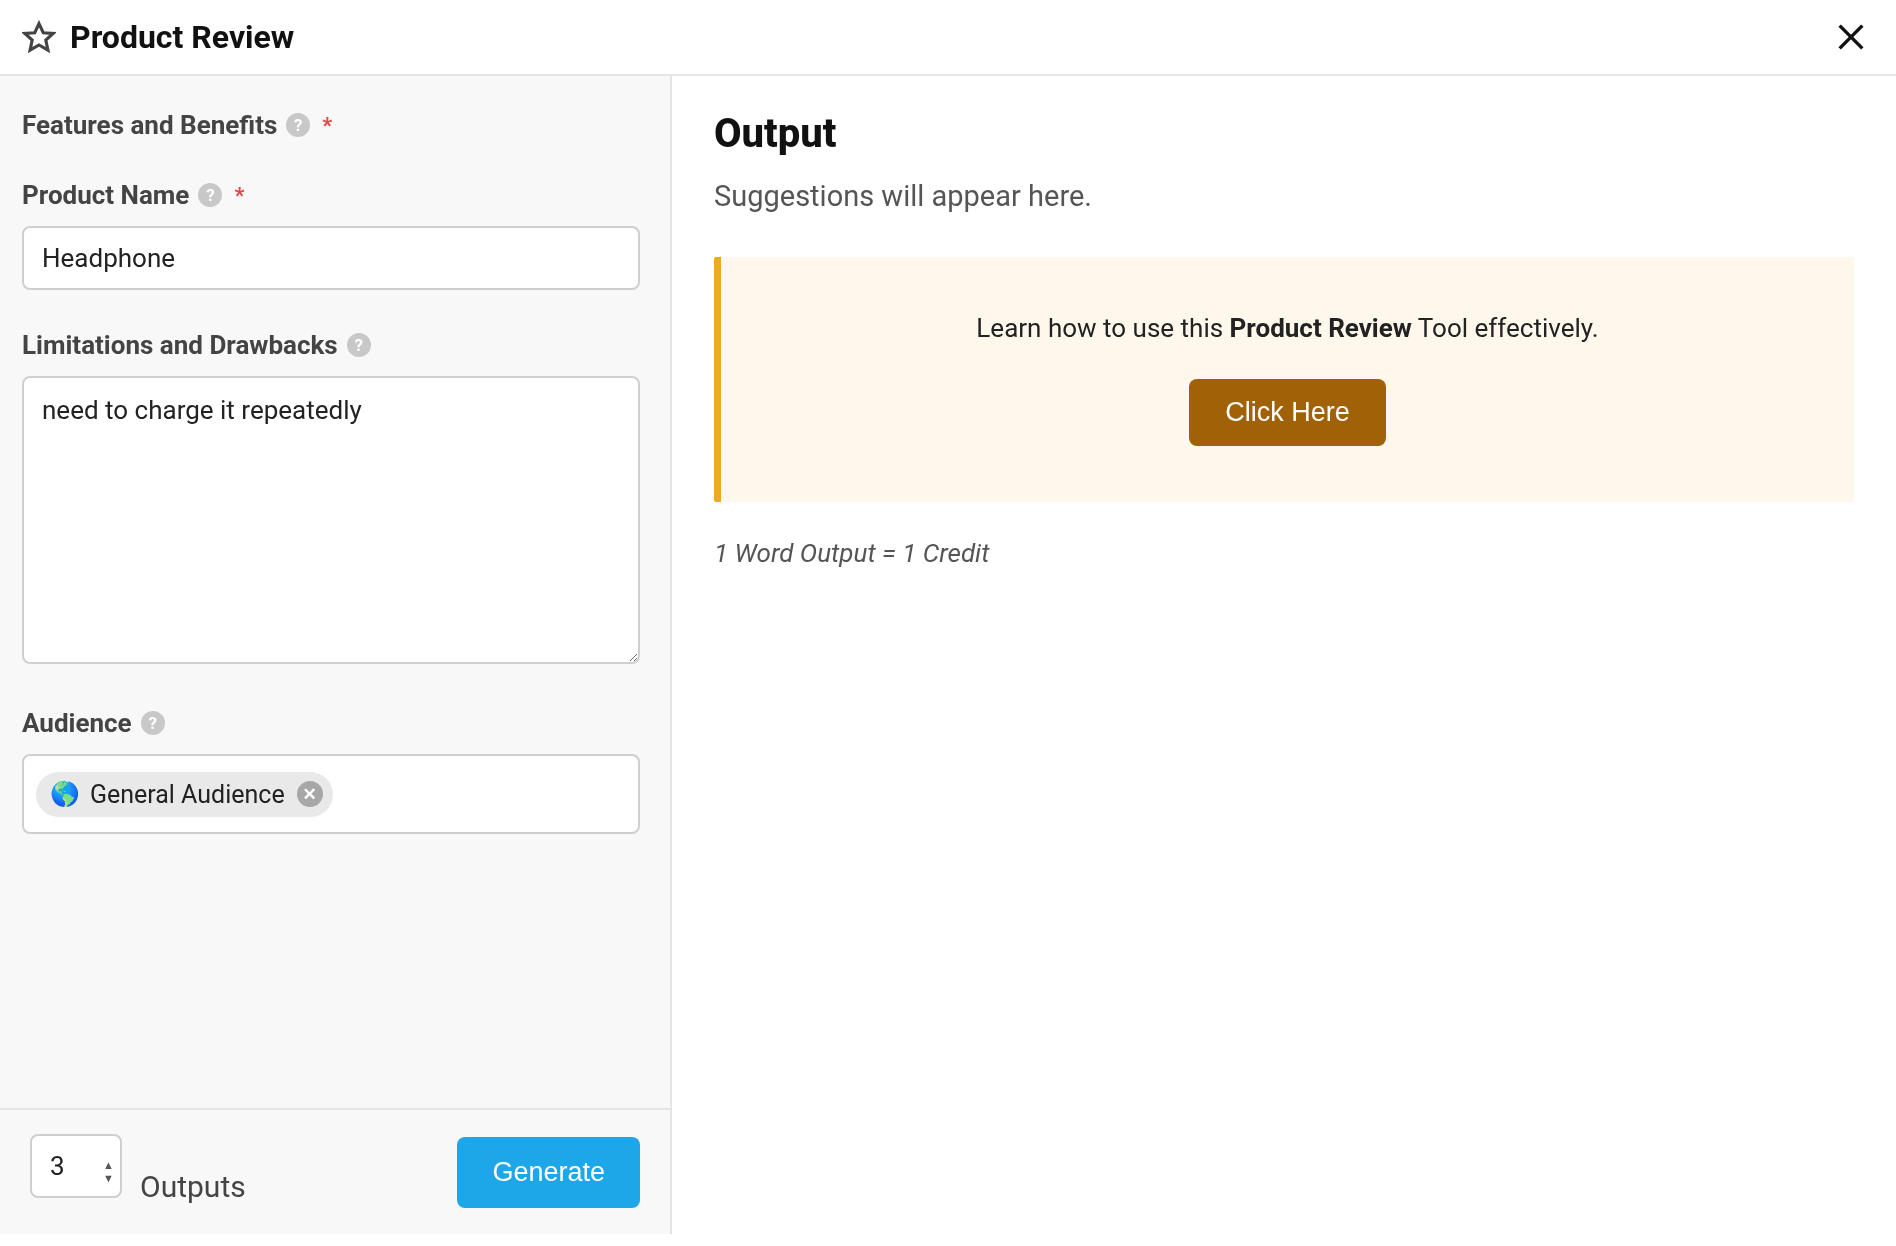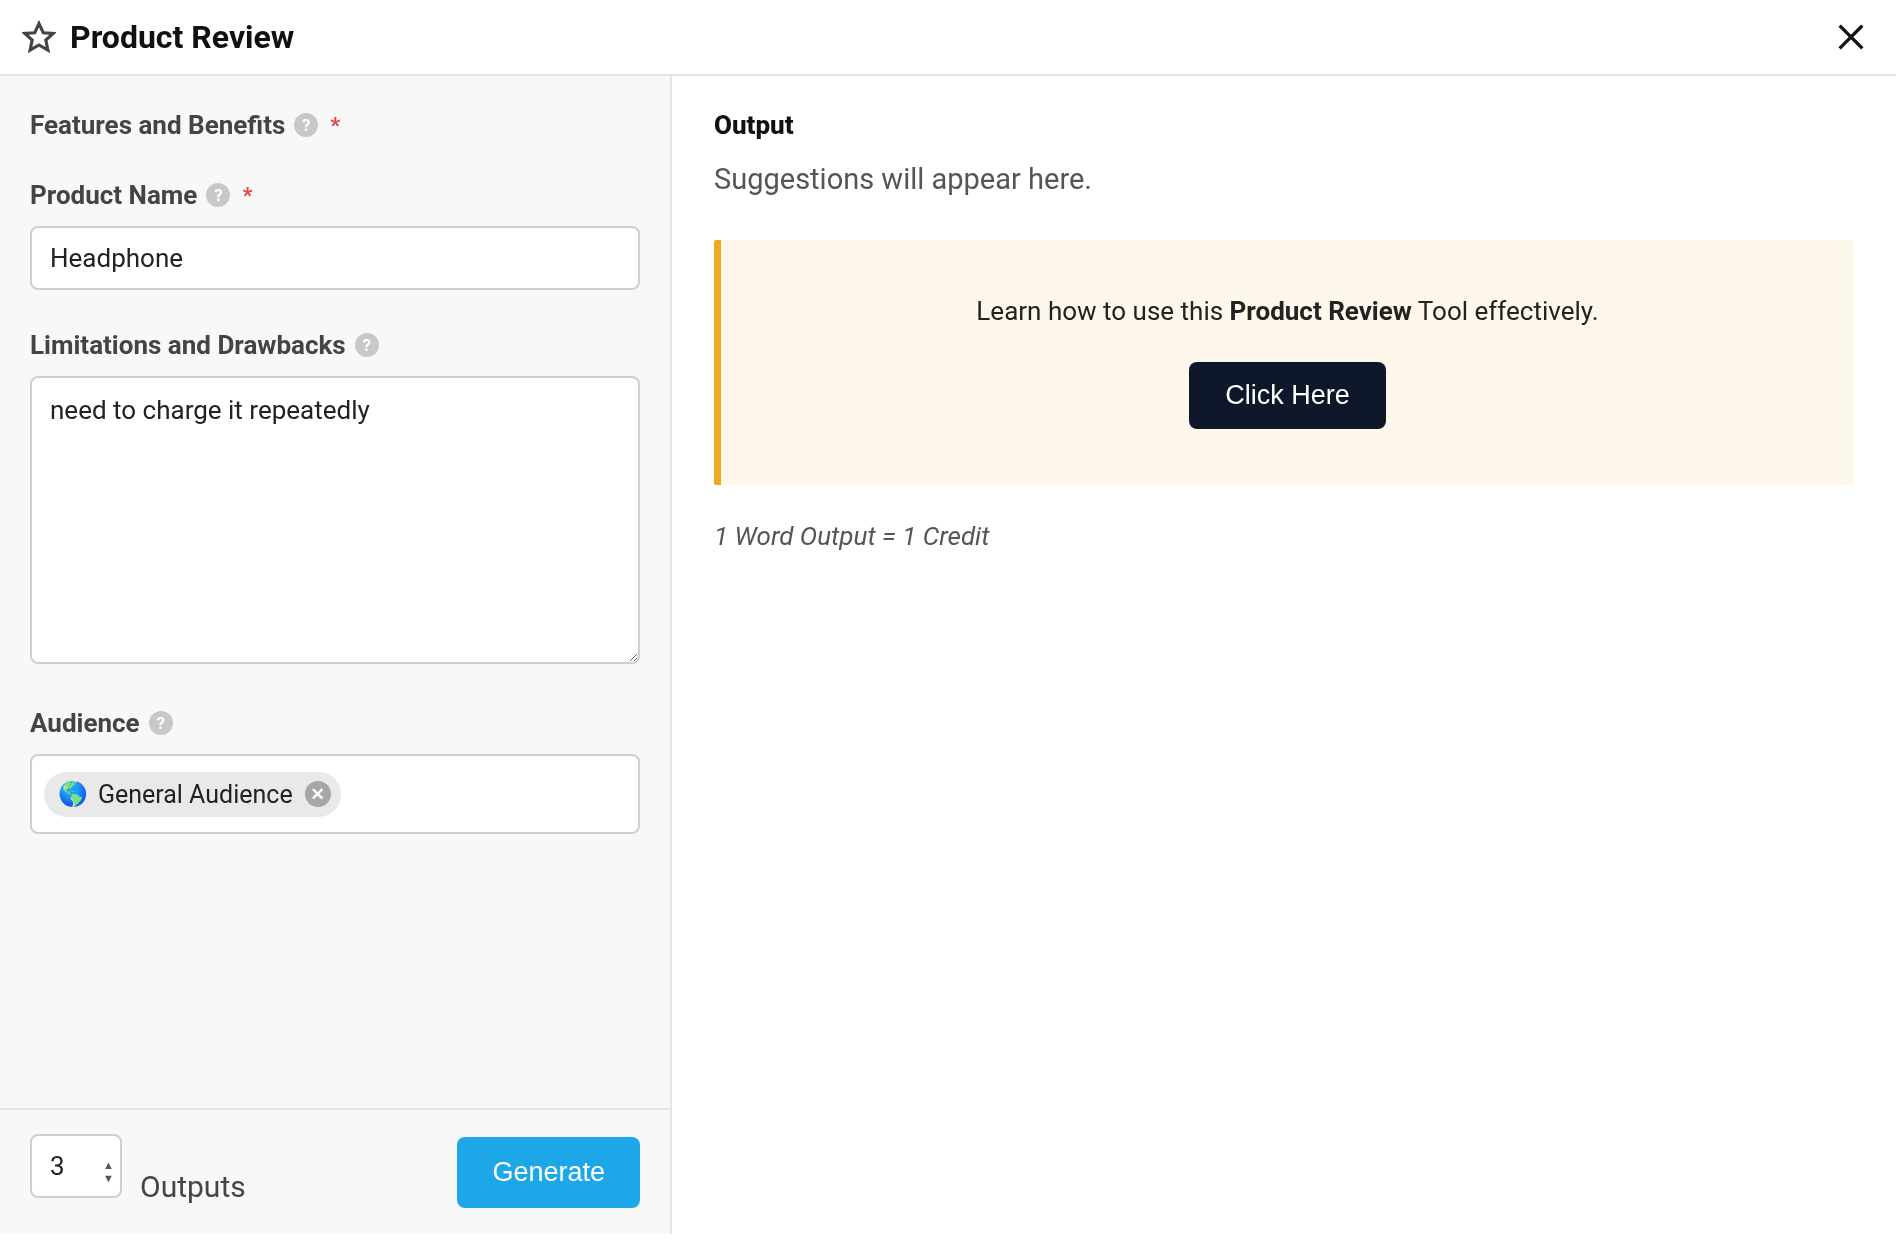--- a/index.html
+++ b/index.html
@@ -51,21 +51,21 @@
       width: 672px;
       background: #f8f8f8;
       border-right: 2px solid #e5e5e5;
       display: flex;
       flex-direction: column;
       position: relative;
     }
     .form-scroll {
       flex: 1;
       overflow-y: auto;
-      padding: 34px 30px 40px 30px;
+      padding: 34px 30px 40px 22px;
     }
     .right-panel {
       flex: 1;
       background: #fff;
       padding: 34px 42px;
     }
 
     
     .field { margin-bottom: 40px; }
     .field-label {
@@ -182,39 +182,39 @@
       color: #fff;
       border: none;
       border-radius: 8px;
       font-size: 27px;
       font-weight: 500;
       padding: 20px 35px;
       cursor: pointer;
     }
 
     
-    .output-title { font-size: 26px; font-weight: 800; color: #111; margin-bottom: 22px; }
+    .output-title { font-size: 40px; font-weight: 800; color: #111; margin-bottom: 22px; }
     .suggestions-text { font-size: 29px; color: #555; margin-bottom: 44px; }
 
     .callout {
       border-left: 7px solid #f0a825;
       background: #fef7ec;
       border-radius: 2px;
       padding: 56px 30px 56px 30px;
       text-align: center;
       margin-bottom: 36px;
     }
     .callout-text {
       font-size: 26px;
       color: #222;
       margin-bottom: 36px;
     }
     .callout-text b { font-weight: 700; }
     .click-here-btn {
-      background: #0f172a;
+      background: #a16207;
       color: #fff;
       border: none;
       border-radius: 8px;
       font-size: 27px;
       padding: 18px 36px;
       cursor: pointer;
     }
 
     .credits-note { font-size: 26px; font-style: italic; color: #555; }
   </style>

